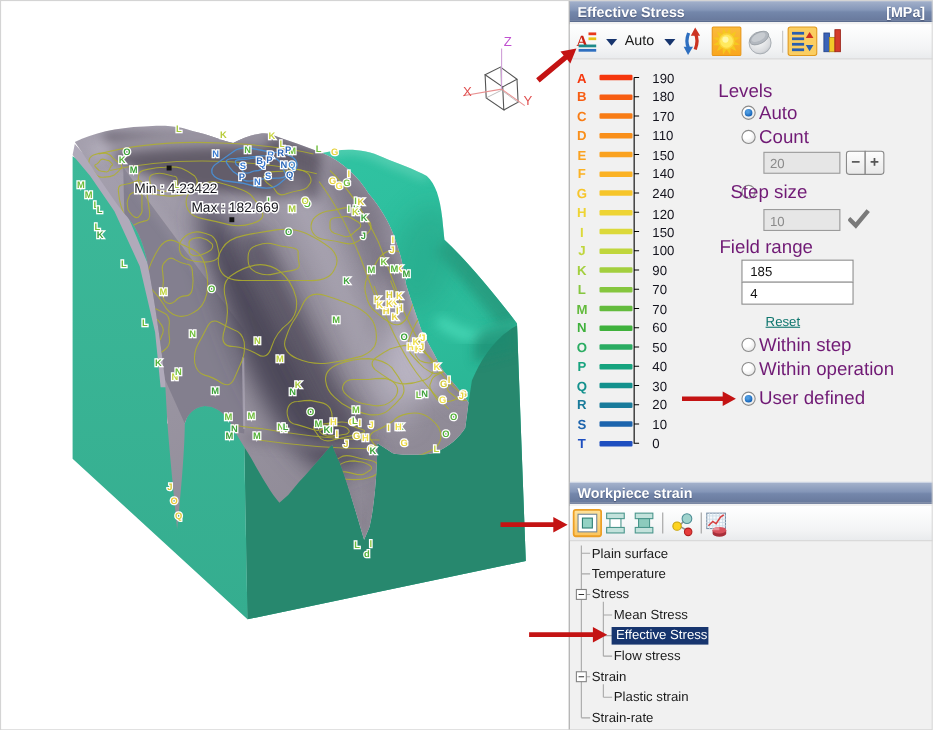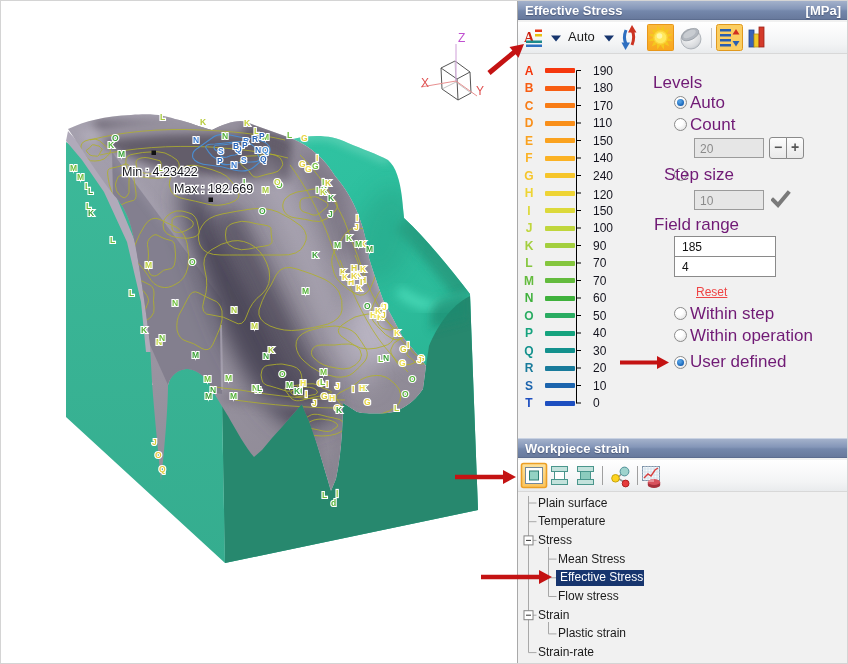--- a/index.html
+++ b/index.html
@@ -21,21 +21,21 @@
   .radio.sel::after{content:"";position:absolute;left:2px;top:2px;width:7px;height:7px;border-radius:50%;
          background:radial-gradient(circle at 40% 35%,#4e9be0 20%,#1563b8 70%,#0e4f97);}
   .dinput{position:absolute;box-sizing:border-box;background:#e6e6e6;border:1px solid #9b9b9b;
           color:#8b8b8b;font-size:12px;padding:3px 0 0 5px;}
   .winput{position:absolute;box-sizing:border-box;background:#fff;border:1px solid #8a8a8a;
           color:#111;font-size:12px;padding:3px 0 0 7px;}
   .btn{position:absolute;box-sizing:border-box;width:18px;height:22px;border:1px solid #8a8a8a;
        background:linear-gradient(#fdfdfd,#e9e9e9);color:#555;font-size:14px;font-weight:bold;
        text-align:center;line-height:19px;}
   .tree-lbl{position:absolute;font-size:12px;line-height:15px;color:#1a1a1a;white-space:nowrap;}
-  a.reset{position:absolute;color:#ef4444;font-size:12px;text-decoration:underline;}
+  a.reset{position:absolute;color:#0f766e;font-size:12px;text-decoration:underline;}
 </style></head>
 <body>
 <svg id="scene" width="848" height="664" viewBox="0 0 848 664" style="position:absolute;left:0;top:0">
 <defs>
 <linearGradient id="grayg" x1="0" y1="0" x2="0.7" y2="1">
 <stop offset="0" stop-color="#a6a1af"></stop>
         <stop offset="1" stop-color="#8e8995"></stop>
       </linearGradient>
 <linearGradient id="rteal" x1="0" y1="0" x2="0.25" y2="1">
 <stop offset="0" stop-color="#30c4a3"></stop>

